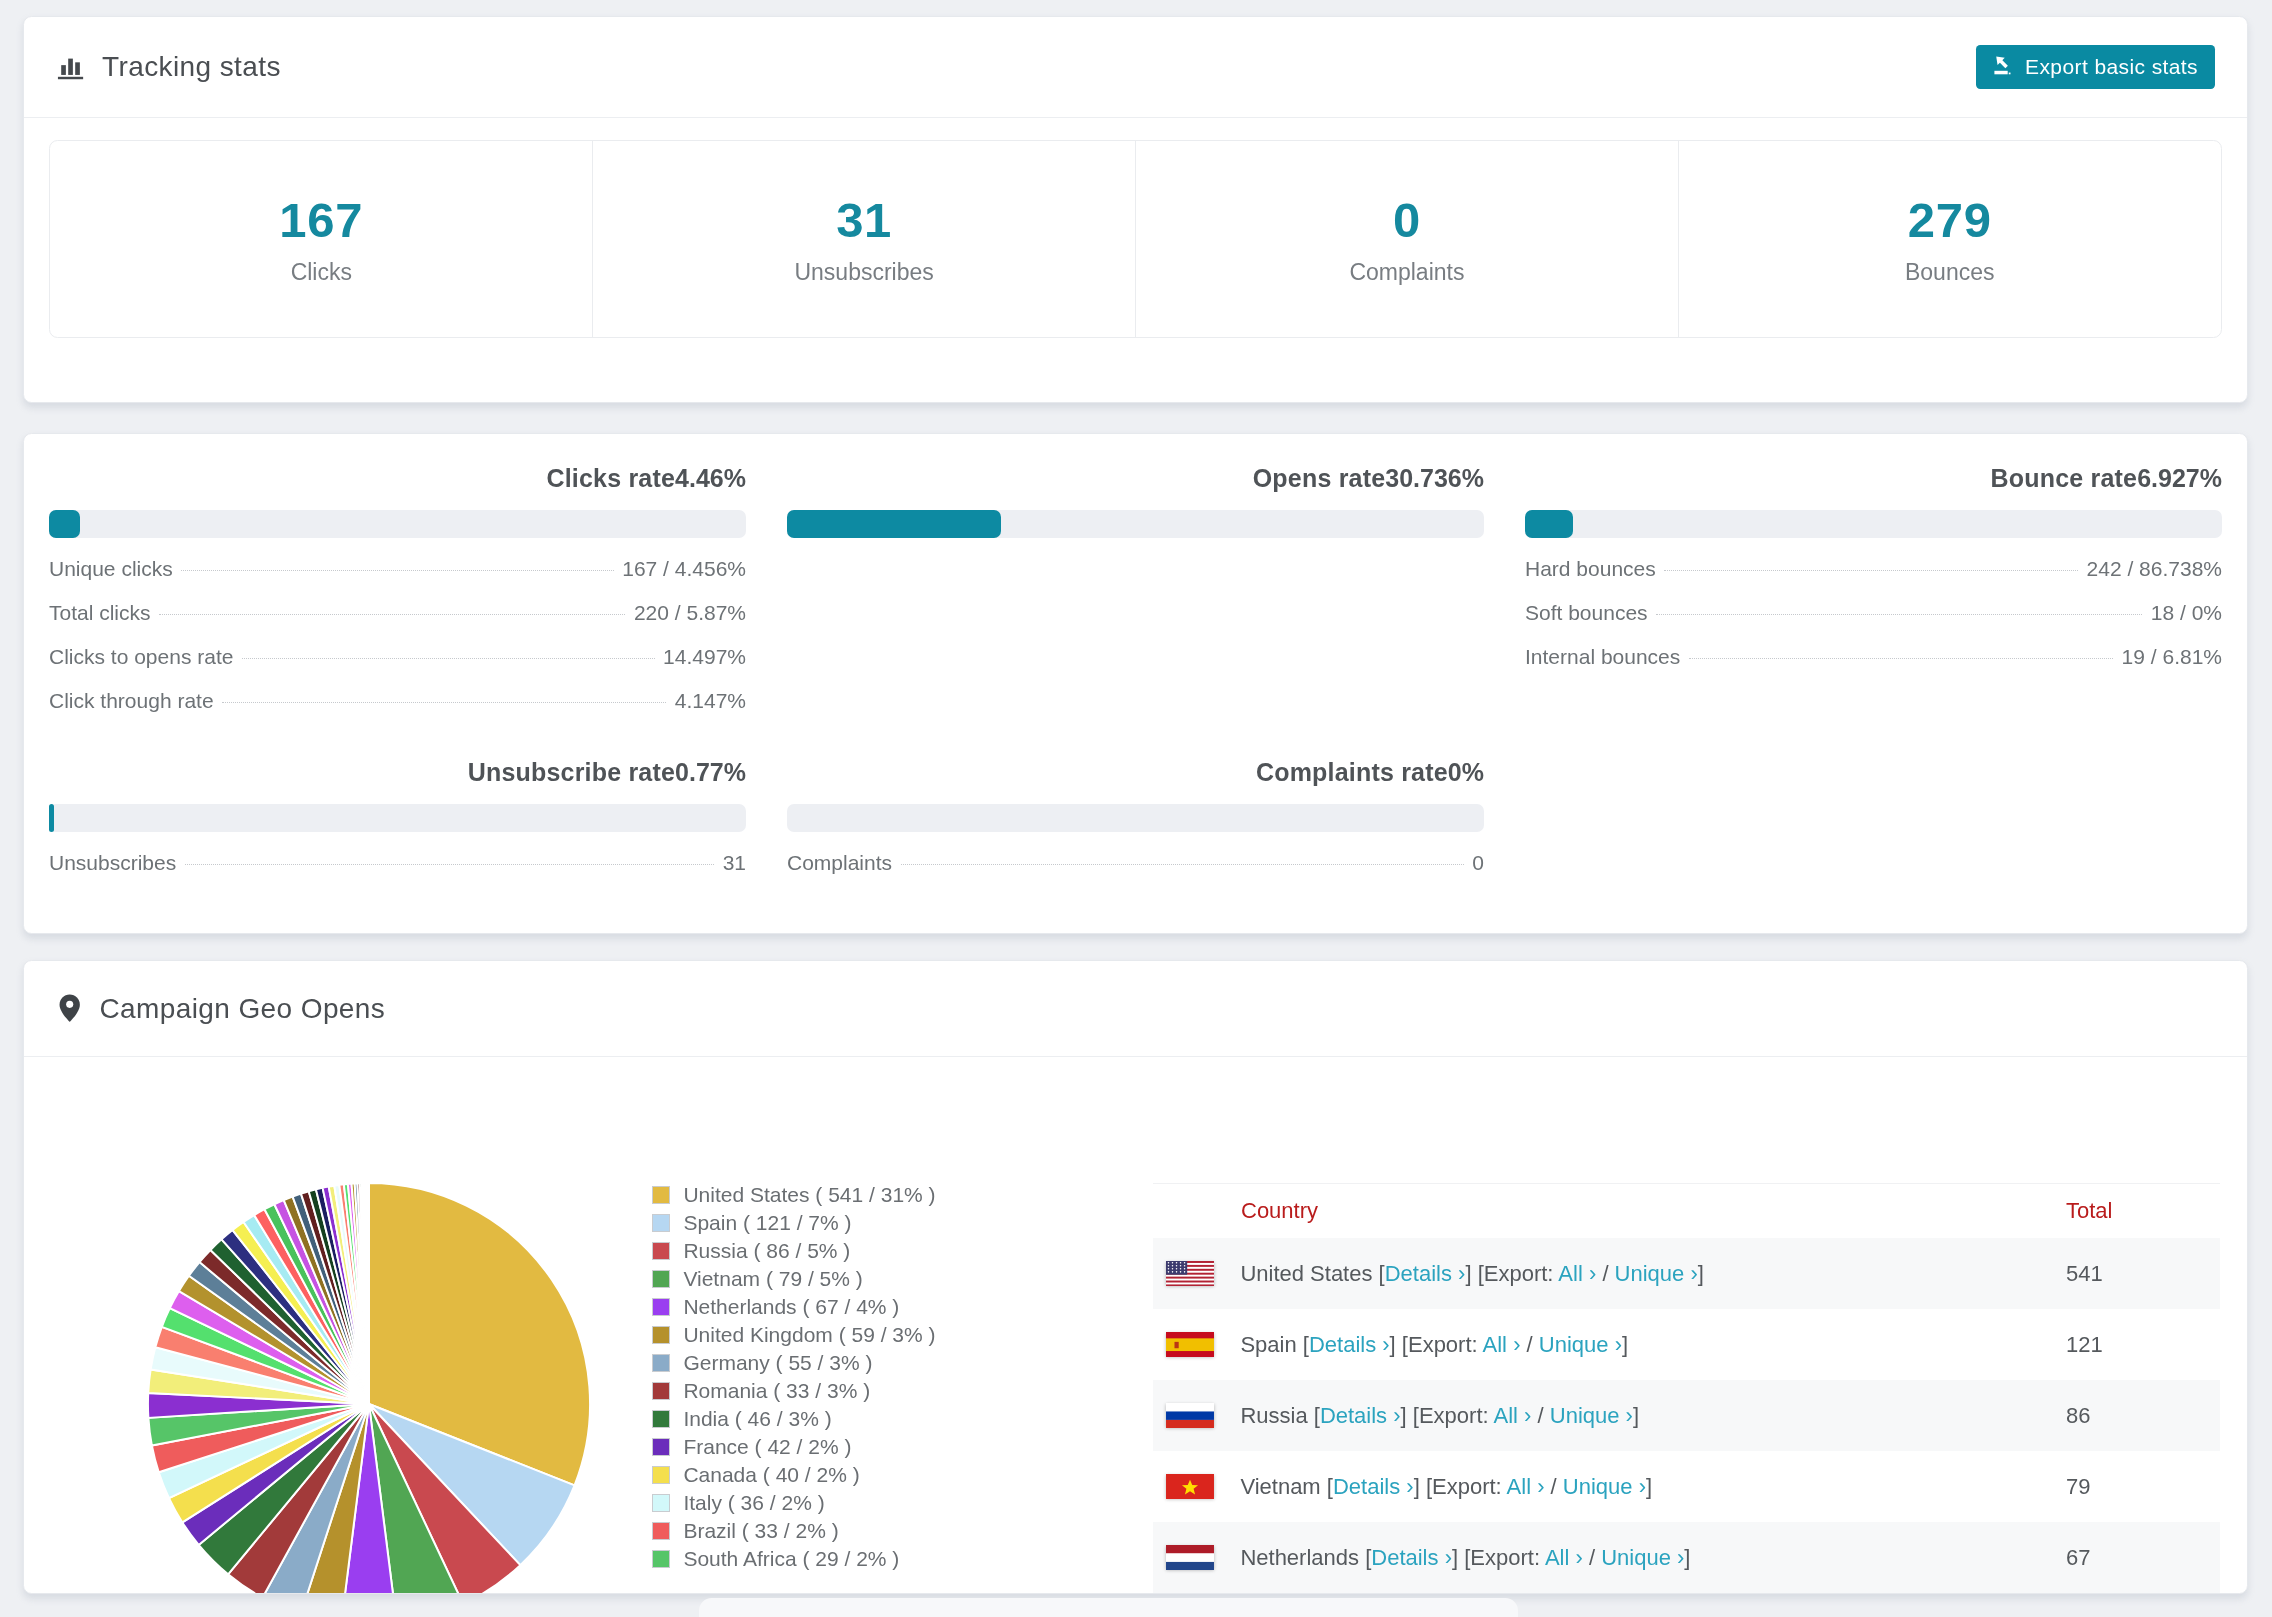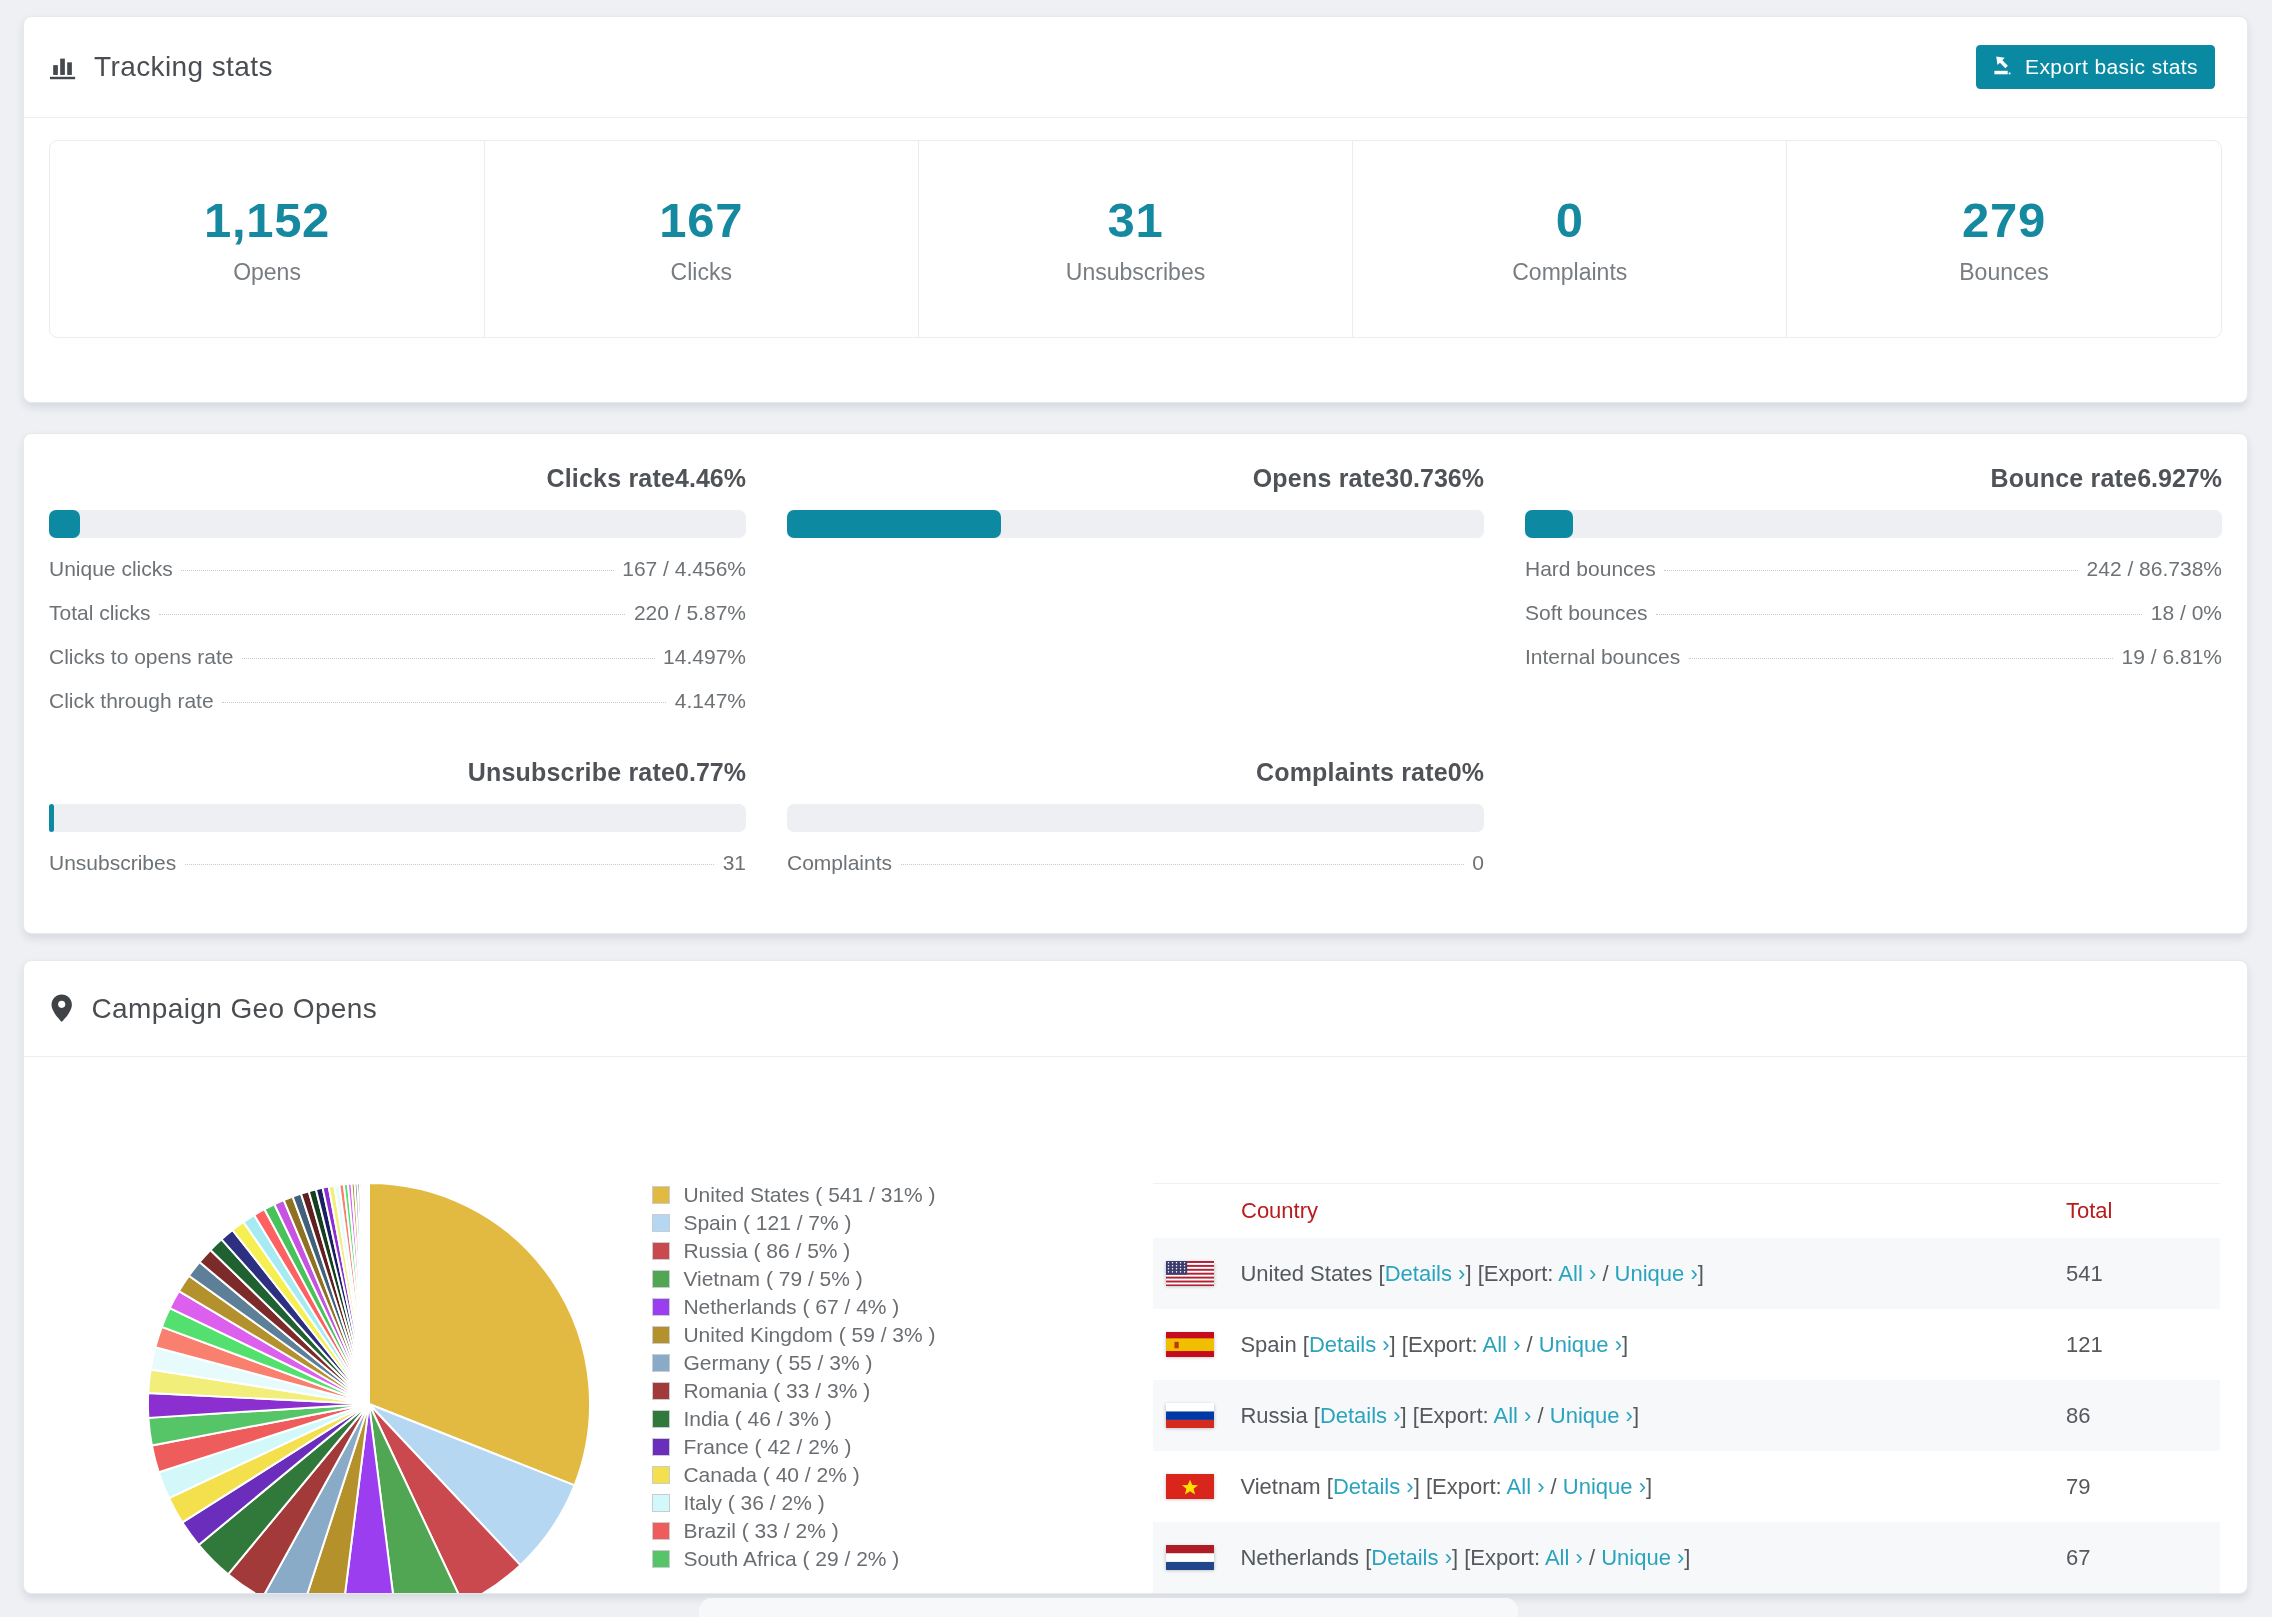--- a/index.html
+++ b/index.html
@@ -17,21 +17,21 @@
     border-radius:8.5px;
     box-shadow:0 4.2px 7px rgba(130,140,160,0.20);
     box-sizing:border-box;
   }
   #card-tracking{top:15.5px;height:387px;}
   #card-rates{top:433px;height:501px;}
   #card-geo{top:960px;height:634px;overflow:hidden;}
 
   .card-header{
     display:flex;align-items:center;justify-content:space-between;
-    height:100px;padding:0 32px 0 25px;
+    height:100px;padding:0 32px 0 33px;
     border-bottom:1.4px solid #eceef1;
     gap:16px;
   }
   .card-title{
     display:flex;align-items:center;gap:17px;
     font-size:28px;color:#4a4e52;letter-spacing:0.4px;
   }
   .card-title svg{display:block;}
 
   .btn-teal{
@@ -131,24 +131,20 @@
           <g transform="rotate(-45 14 14)">
             <rect x="12.2" y="8" width="5" height="13" fill="#ffffff"></rect>
             <polygon points="14.7,0 22,10 7.4,10" fill="#ffffff"></polygon>
           </g>
         </svg>
       </span>
       <span>Export basic stats</span>
     </button>
   </div>
   <div class="stats-wrap" id="stats-wrap">
-      <div class="stat-cell">
-        <div class="stat-value">1,152</div>
-        <div class="stat-label">Opens</div>
-      </div>
       <div class="stat-cell">
         <div class="stat-value">167</div>
         <div class="stat-label">Clicks</div>
       </div>
       <div class="stat-cell">
         <div class="stat-value">31</div>
         <div class="stat-label">Unsubscribes</div>
       </div>
       <div class="stat-cell">
         <div class="stat-value">0</div>

